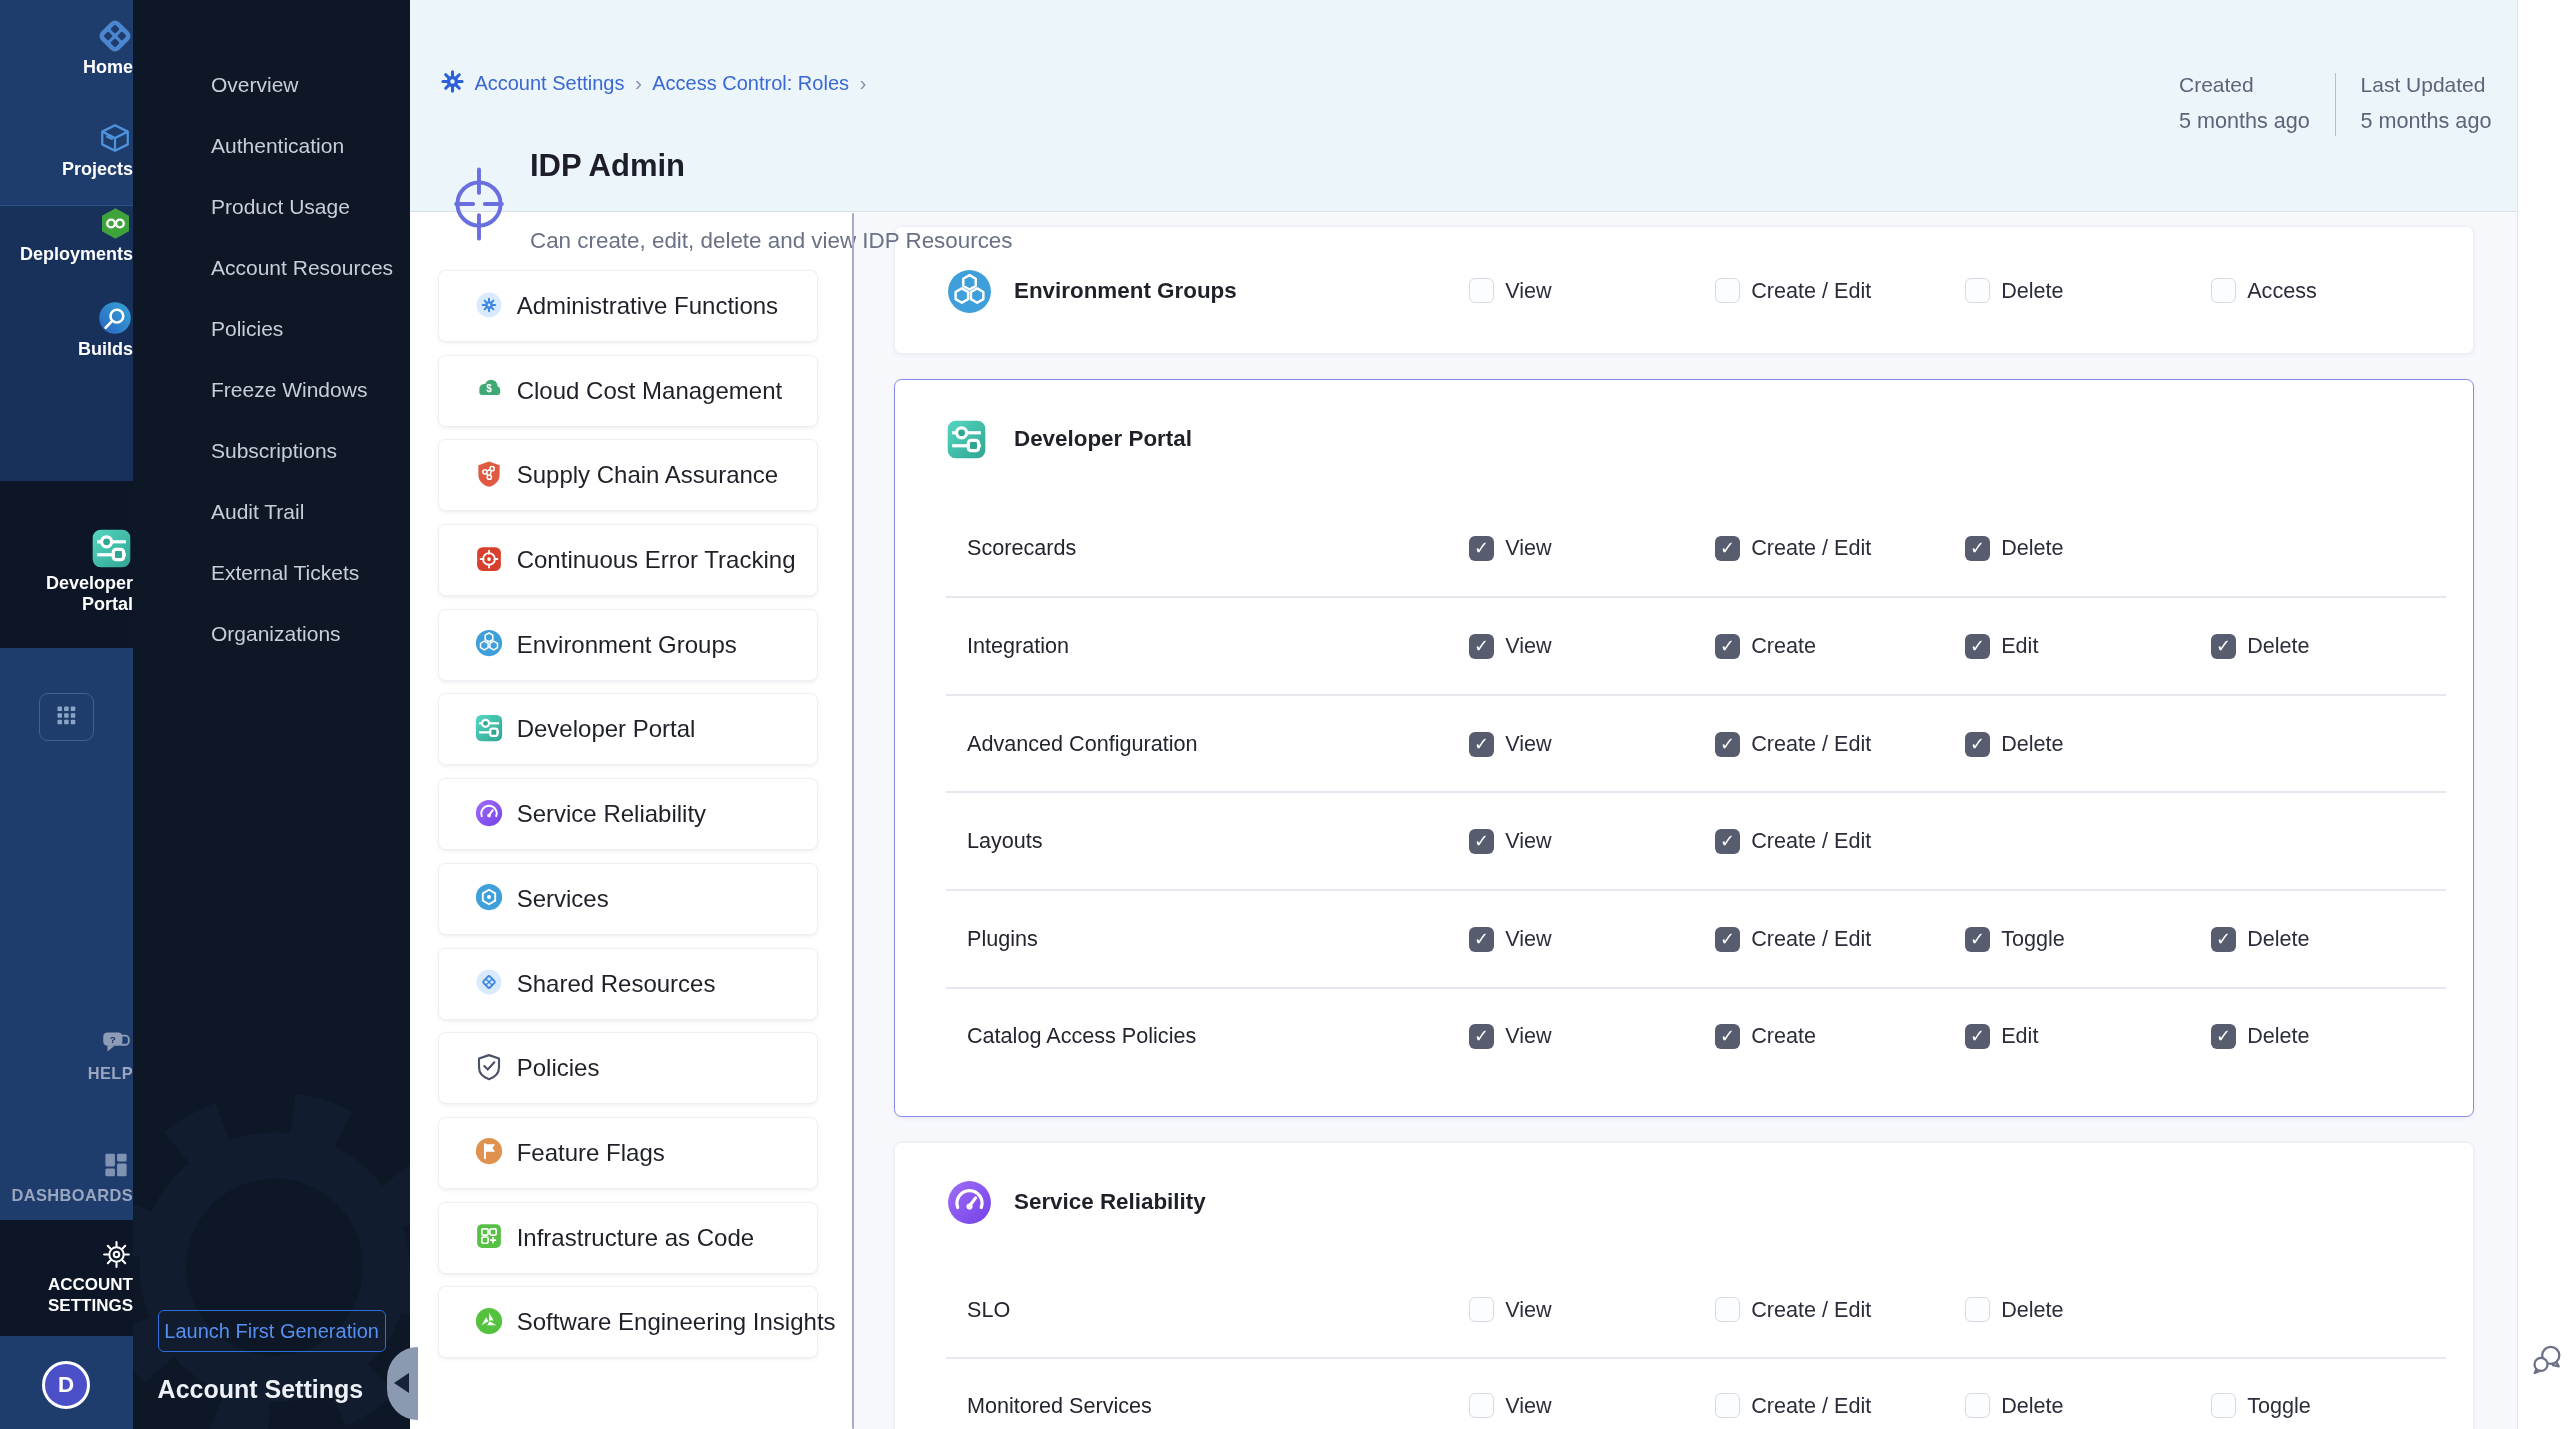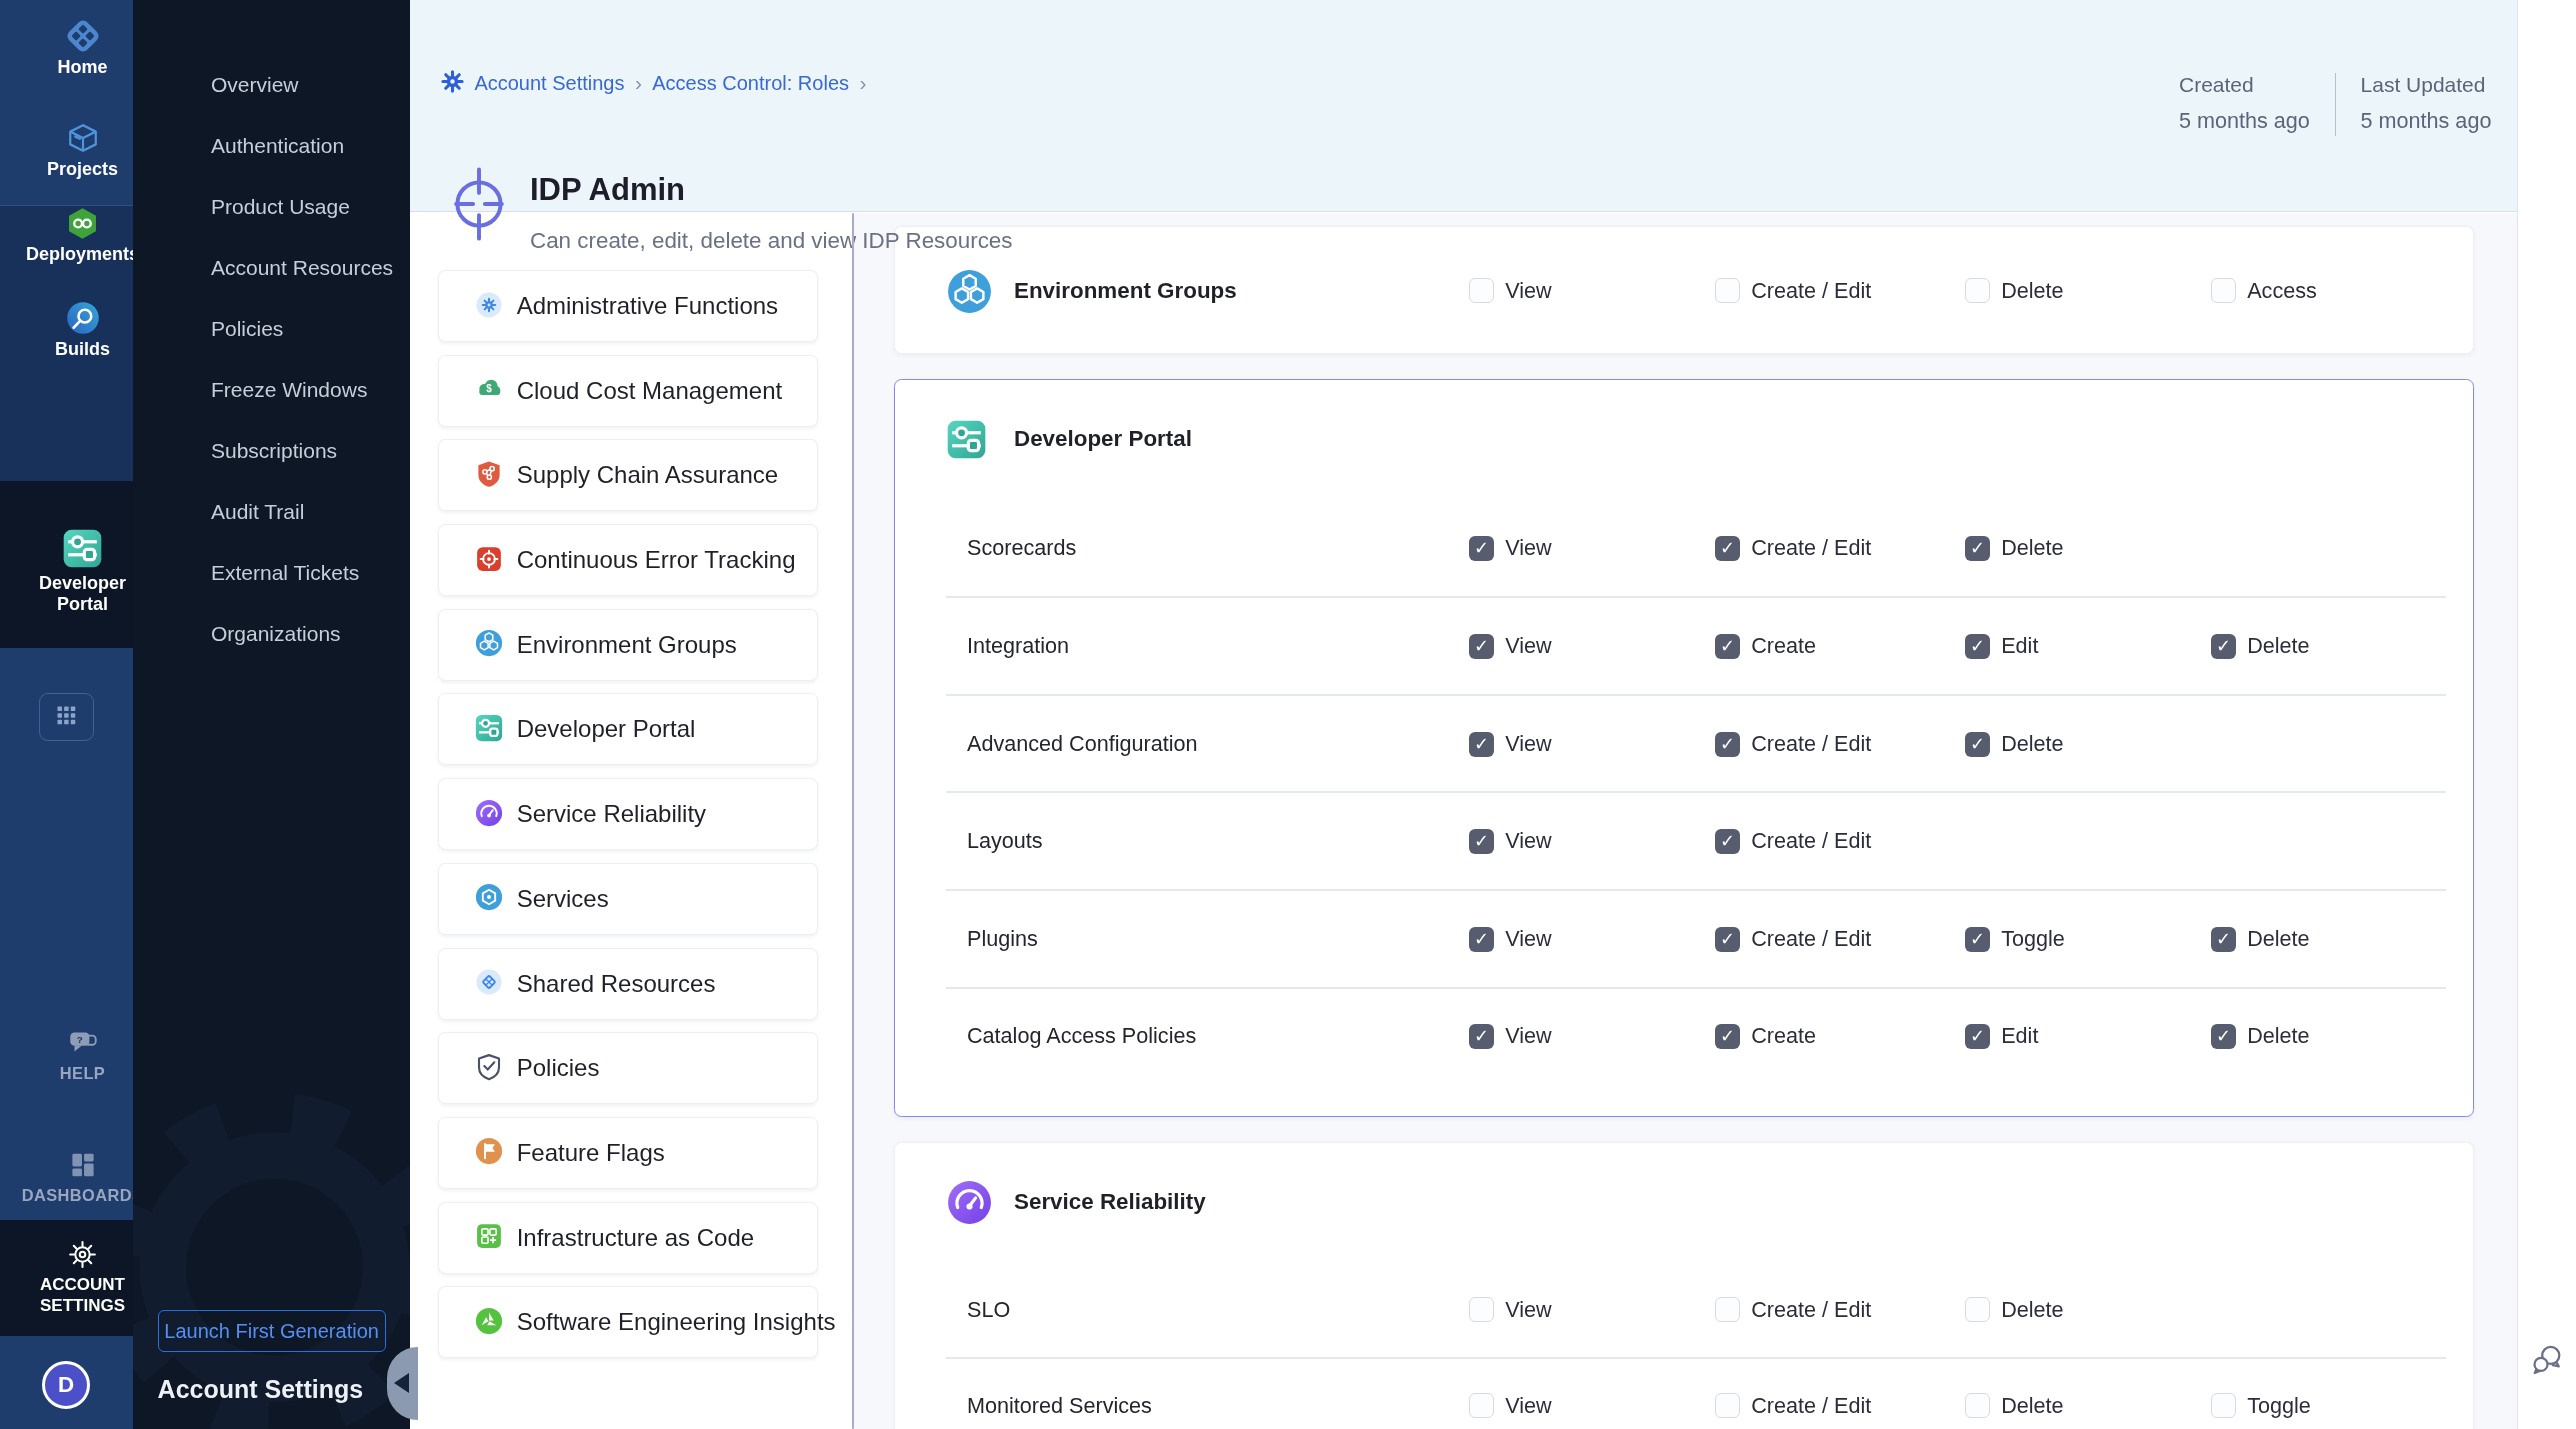--- a/index.html
+++ b/index.html
@@ -7,21 +7,21 @@
        font-family:"Liberation Sans","DejaVu Sans",sans-serif;}
   
   #rail{position:absolute;left:0;top:0;width:133px;height:1430px;background:#1c3966;z-index:20;}
   .rail-sec{position:absolute;left:0;width:133px;}
   #rs-a{top:0;height:205px;background:#1e3c6c;}
   #rs-b{top:205px;height:276px;background:#17315a;border-top:0.7px solid #2c4f86;}
   #rs-dev{top:481px;height:168px;background:#0c1626;}
   #rs-c{top:648px;height:572px;background:#1e3c6c;}
   #rs-acct{top:1220px;height:116px;background:#0c1626;}
   #rs-d{top:1336px;height:94px;background:#1e3c6c;}
-  .rail-item{position:absolute;left:0;width:133px;text-align:center;cursor:pointer;padding-left:16px;}
+  .rail-item{position:absolute;left:0;width:133px;text-align:right;cursor:pointer;}
   .rail-item .ic{display:block;margin:0 auto;}
   .rail-lbl{color:#fff;font-size:18px;font-weight:700;line-height:21px;}
   .rail-lbl.dim{color:#9aa6bf;font-size:16.4px;font-weight:600;letter-spacing:0.4px;}
   #grid-btn{position:absolute;left:39px;top:693px;width:55px;height:48px;border:1.5px solid #3f6296;
             border-radius:9px;display:flex;align-items:center;justify-content:center;cursor:pointer;box-sizing:border-box;}
   #avatar{position:absolute;left:42px;top:1361px;width:48px;height:48px;border-radius:50%;background:#4c50c8;
           border:3px solid #fff;box-sizing:border-box;display:flex;align-items:center;justify-content:center;
           color:#fff;font-size:22.4px;font-weight:700;cursor:pointer;}
   
   #sidebar{position:absolute;left:133px;top:0;width:277px;height:1430px;background:#0e1726;overflow:hidden;z-index:20;}
@@ -36,21 +36,21 @@
                    border-radius:37px 0 0 37px;z-index:40;cursor:pointer;}
   #collapse-handle .tri{position:absolute;left:6.7px;top:26px;width:0;height:0;
                         border-top:10.4px solid transparent;border-bottom:10.4px solid transparent;border-right:15px solid #152238;}
   
   #page-header{position:absolute;left:409px;top:0;width:2108px;height:212px;background:#ecf5fa;
                border-bottom:0.7px solid #d9dee9;box-sizing:border-box;z-index:5;}
   #breadcrumb{position:absolute;left:32px;top:70px;display:flex;align-items:center;gap:10.4px;}
   .crumb{font-size:20px;color:#3a68d2;cursor:pointer;}
   .crumb-sep{font-size:21px;color:#8791ab;}
   #role-icon{position:absolute;left:34px;top:155px;}
-  #page-title{position:absolute;left:121px;top:172px;font-size:31px;font-weight:600;color:#1d1e29;}
+  #page-title{position:absolute;left:121px;top:148px;font-size:31px;font-weight:600;color:#1d1e29;}
   #page-subtitle{position:absolute;left:121px;top:228px;font-size:22.4px;color:#6a7085;}
   #meta-block{position:absolute;left:1770px;top:73px;display:flex;}
   .meta-col{display:flex;flex-direction:column;gap:11.2px;}
   .meta-lbl{font-size:21px;color:#5d6379;}
   .meta-val{font-size:21.6px;color:#5d6379;}
   #meta-div{width:0.7px;background:#b8bdd0;margin:0 25px;height:63px;}
   
   #resource-col{position:absolute;left:409px;top:213px;width:443px;height:1216px;background:#fff;z-index:4;}
   #resource-list{position:absolute;left:29px;top:57px;}
   .res-card{position:relative;width:380px;height:72px;margin-bottom:12.7px;background:#fff;border:0.7px solid #edeff5;

